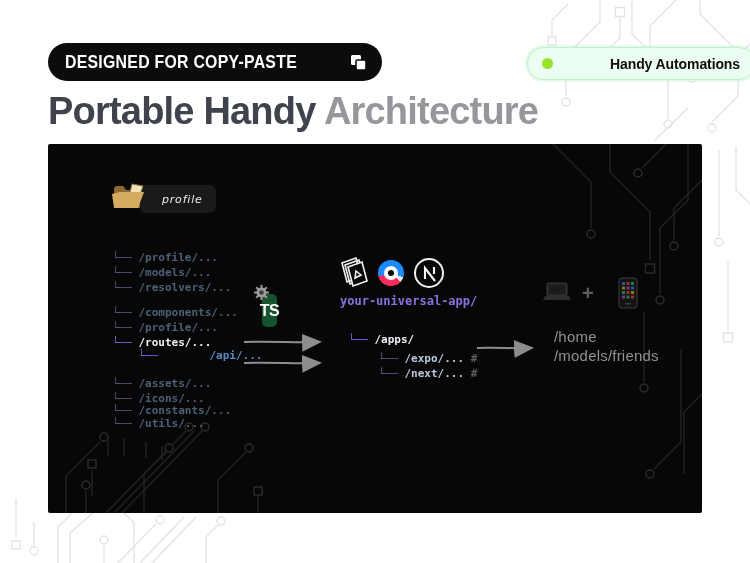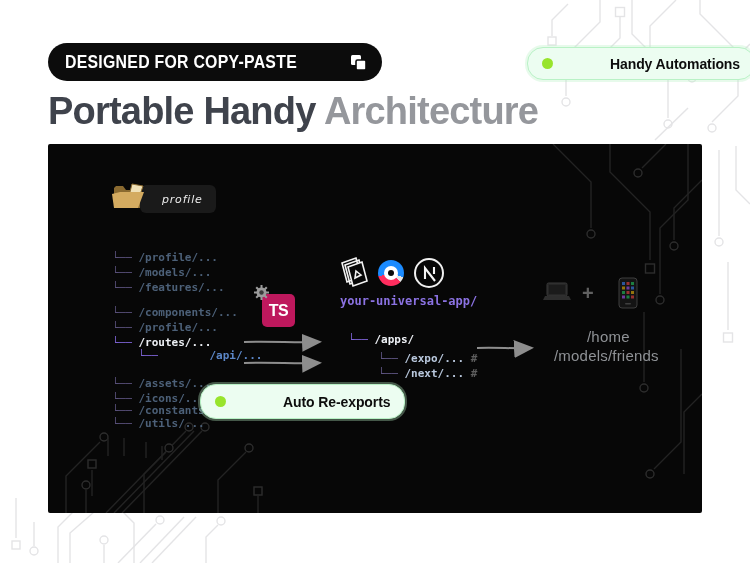--- a/index.html
+++ b/index.html
@@ -43,39 +43,39 @@
   .trow.hl .tc,.urow.ap .tc{color:#7a61cf;}
   .trow.hl .tt{color:#edf0f5;margin-top:44px;}
   .trow.api{left:90px;} .trow.api .tc{color:#7a61cf;} .trow.api .tt{color:#5c87c8;margin-left:45px;}
   .urow{position:absolute;font-size:11px;line-height:14px;margin-top:17px;}
   .urow .tc{color:#5d5480;}
   .urow.ap .tt{color:#eef1f6;}
   .urow .tt{color:#b9c8dd;}
   .urow .hash{color:#5e5e5e;}
 
   
-  #ts-box{left:214px;top:150px;width:33px;height:33px;background:#be185d;border-radius:5px;
+  #ts-box{left:214px;top:150px;width:15px;height:33px;background:#14532d;border-radius:5px;
     display:flex;align-items:center;justify-content:center;color:#ffffff;font-weight:800;
     font-size:16px;letter-spacing:-.5px;}
   #gear-ic{left:-9px;top:-10px;position:absolute;}
 
   
   #turbo-ring{left:330px;top:116px;width:26px;height:26px;border-radius:50%;
     background:conic-gradient(from 320deg,#1b8bff 0 150deg,#e5e5e5 150deg 175deg,#ff2d5e 175deg 295deg,#1b8bff 295deg 360deg);
     display:flex;align-items:center;justify-content:center;}
   #turbo-ring .in{width:14px;height:14px;border-radius:50%;background:#ffffff;
     display:flex;align-items:center;justify-content:center;}
   #turbo-ring .core{width:6px;height:6px;border-radius:50%;background:#0a0a0a;}
   #next-circle{left:366px;top:114px;width:26px;height:26px;border-radius:50%;
     border:2px solid #f0f0f0;background:#070707;}
 
   
   #plus{left:534px;top:138px;color:#606060;font-size:20px;font-weight:700;}
   .route-line{position:absolute;color:#8f9296;font-size:15px;letter-spacing:.2px;line-height:18px;}
-  #route-1{left:506px;top:184px;margin-left:33px;} #route-2{left:506px;top:203px;}
+  #route-1{left:506px;top:184px;} #route-2{left:506px;top:203px;}
 
   
   #badge-monorepo{position:absolute;left:268px;top:74px;}
   #badge-auto{position:absolute;left:152px;top:240px;height:33px;}
 </style>
 </head>
 <body>
 
 <div id="stage">
 
@@ -184,21 +184,21 @@
     </div>
     <svg class="abs" id="folder-ic" width="42" height="34" viewBox="0 0 42 34">
       <path d="M4,8 L4,28 L30,28 L30,10 L16,10 L13,6 L6,6 Z" fill="#8a6a30"></path>
       <path d="M26,27 L33,6 L22,4 L17,24 Z" fill="#efe0b6" stroke="#8a6a30" stroke-width="1"></path>
       <path d="M2,14 L10,12 L34,12 L28,28 L4,28 Z" fill="#d4ab60"></path>
     </svg>
 
 
     <div class="trow mono" style="top:107px"><span class="tc">└── </span><span class="tt">/profile/...</span></div>
     <div class="trow mono" style="top:122px"><span class="tc">└── </span><span class="tt">/models/...</span></div>
-    <div class="trow mono" style="top:137px"><span class="tc">└── </span><span class="tt">/features/...</span></div>
+    <div class="trow mono" style="top:137px"><span class="tc">└── </span><span class="tt">/resolvers/...</span></div>
     <div class="trow mono" style="top:162px"><span class="tc">└── </span><span class="tt">/components/...</span></div>
     <div class="trow mono" style="top:177px"><span class="tc">└── </span><span class="tt">/profile/...</span></div>
     <div class="trow mono hl" style="top:192px"><span class="tc">└── </span><span class="tt">/routes/...</span></div>
     <div class="trow mono api" style="top:205px"><span class="tc">└── </span><span class="tt">/api/...</span></div>
     <div class="trow mono" style="top:233px"><span class="tc">└── </span><span class="tt">/assets/...</span></div>
     <div class="trow mono" style="top:248px"><span class="tc">└── </span><span class="tt">/icons/...</span></div>
     <div class="trow mono" style="top:260px"><span class="tc">└── </span><span class="tt">/constants/...</span></div>
     <div class="trow mono" style="top:273px"><span class="tc">└── </span><span class="tt">/utils/...</span></div>
 
     <div class="abs" id="ts-box">
@@ -263,24 +263,20 @@
           <rect x="13" y="14" width="3" height="3" fill="#eab308"></rect>
         <rect x="4" y="18.5" width="3" height="3" fill="#a855f7"></rect>
           <rect x="8.5" y="18.5" width="3" height="3" fill="#22c55e"></rect>
           <rect x="13" y="18.5" width="3" height="3" fill="#ef4444"></rect>
       </g>
       <rect x="7" y="26" width="6" height="1.6" rx="0.8" fill="#3f3f3f"></rect>
     </svg>
     <div class="route-line" id="route-1">/home</div>
     <div class="route-line" id="route-2">/models/friends</div>
 
-    <div class="mint-badge" id="badge-auto">
-      <span class="dot"></span>
-      <span class="lbl">Auto Re-exports</span>
-    </div>
   </div>
 
   <svg class="abs" width="750" height="563" style="left:0;top:0;pointer-events:none;">
     <defs>
       <marker id="ah" markerWidth="10" markerHeight="9" refX="8" refY="4.5" orient="auto">
         <path d="M0,0 L10,4.5 L0,9 Z" fill="#8d8d8d"></path>
       </marker>
     </defs>
     <g stroke="#8d8d8d" stroke-width="2" fill="none">
       <path d="M244,342 C272,341 296,343 318,342" marker-end="url(#ah)"></path>

